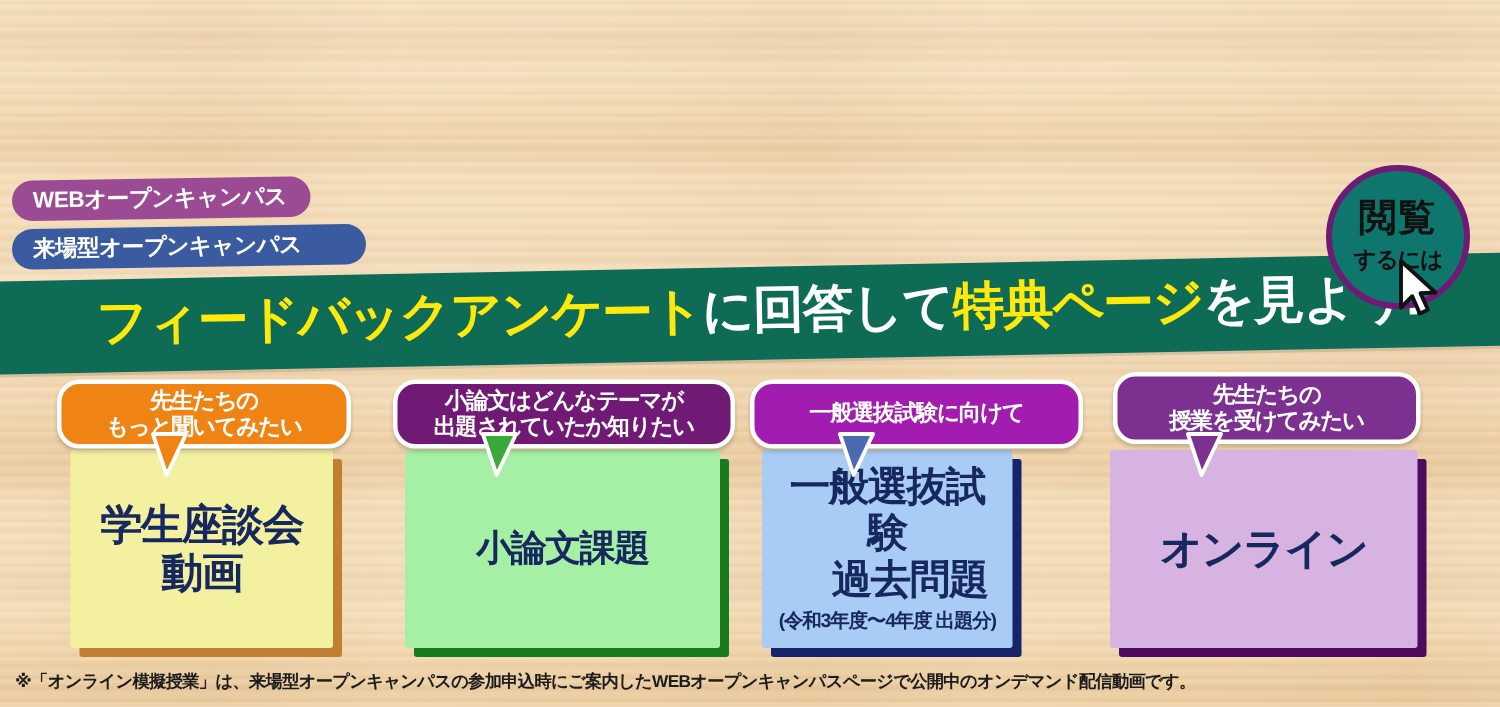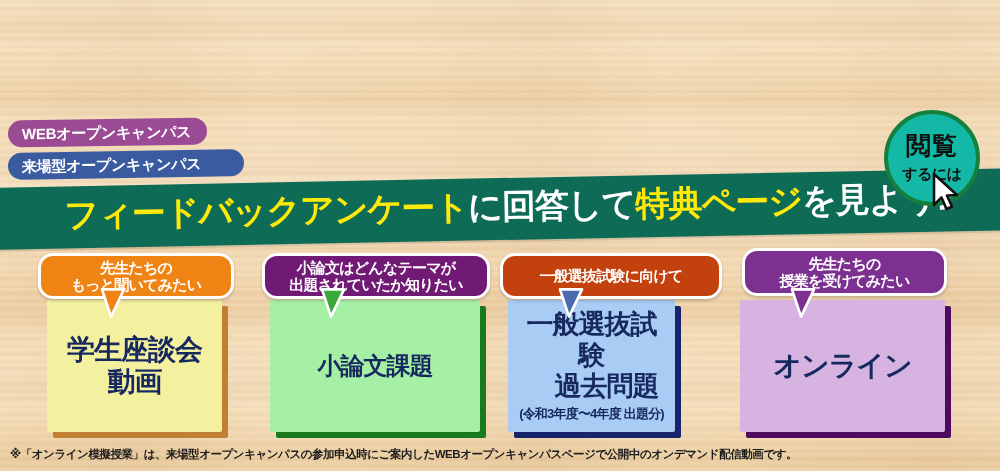--- a/index.html
+++ b/index.html
@@ -60,21 +60,21 @@
     display:flex; align-items:center; justify-content:center;
     font-size:34px; font-weight:700; letter-spacing:-1px; white-space:nowrap;
     padding-left:6px;
   }
   #headline .w{ color:#ffffff; }
   #headline .y{ color:#ffe90a; }
 
   
   #badge{
     position:absolute; left:884px; top:110px; width:96px; height:96px;
-    border-radius:50%; background:#14b8a6; border:4px solid #15803d;
+    border-radius:50%; background:#0f766e; border:4px solid #701a75;
     z-index:8; text-align:center; color:#111;
   }
   #badge .big{ display:block; font-size:25px; font-weight:700; line-height:1; padding-top:19px; letter-spacing:1px;}
   #badge .small{ display:block; font-size:15px; font-weight:700; line-height:1; padding-top:8px; letter-spacing:-0.5px;}
   #cursor{
     position:absolute; left:930px; top:172px; width:34px; height:40px; z-index:9;
   }
 
   
   .card{
@@ -186,21 +186,21 @@
 <div class="card" id="card-2" style="left: 508px; top: 300px; width: 167px; height: 132px;">
   <div class="body">
     <div class="shadow" style="background: rgb(23, 36, 107);"></div>
     <div class="face" style="background: rgb(169, 204, 245);">
       <div class="title" style="font-size: 27px;">一般選抜試験</div>
       <div class="title" style="font-size: 27px; margin-left: 30px;">過去問題</div>
       <div class="sub">(令和3年度〜4年度 出題分)</div>
     </div>
   </div>
 </div>
-<div class="bubble" id="bubble-2" style="left: 500px; top: 253px; width: 222px; height: 46px; background: #c2410c; font-size: 15px;">
+<div class="bubble" id="bubble-2" style="left: 500px; top: 253px; width: 222px; height: 46px; background: #a21caf; font-size: 15px;">
   <div>
     <div>一般選抜試験に向けて</div>
   </div>
 </div>
 <svg class="tail" id="tail-2" viewBox="0 0 40 46" style="left: 558px; top: 288px; width: 26px; height: 30px;">
   <path d="M3 2 L37 2 L17 44 Z" fill="#4b6bb0" stroke="#ffffff" stroke-width="4" stroke-linejoin="round"></path>
 </svg>
 
 <div class="card" id="card-3" style="left: 740px; top: 300px; width: 205px; height: 132px;">
   <div class="body">

